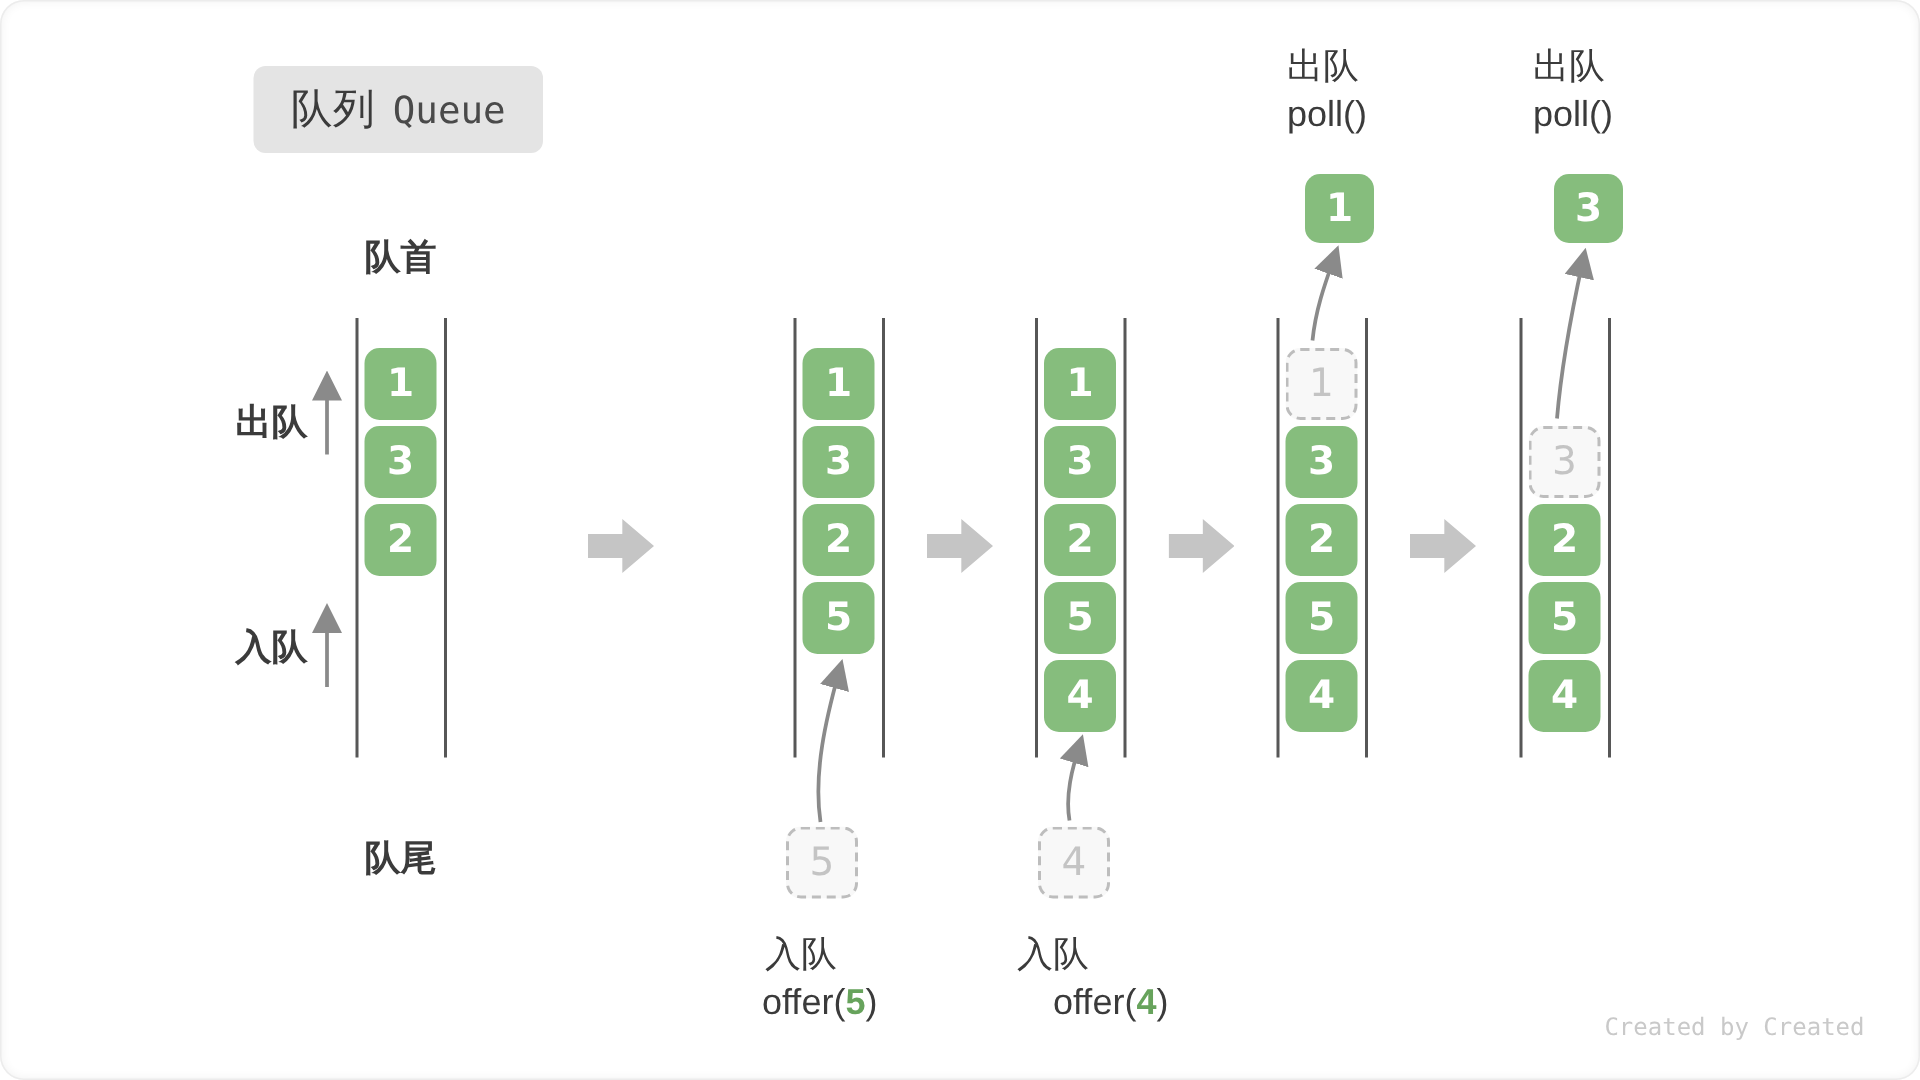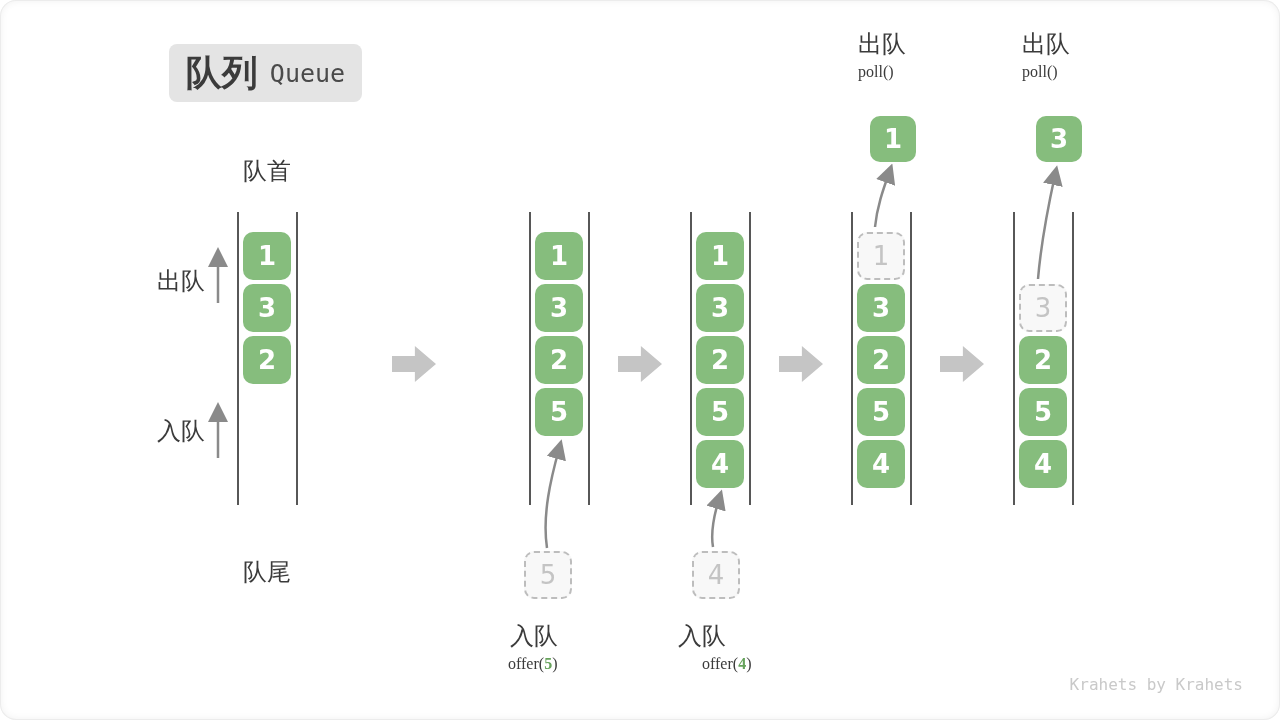--- a/index.html
+++ b/index.html
@@ -7,38 +7,38 @@
     position:relative;width:1280px;height:720px;background:#ffffff;
     border-radius:16px;overflow:hidden;
     box-shadow: inset 0 0 0 1px #ececec, inset 0 0 8px rgba(0,0,0,.07);
     font-family:"DejaVu Sans","Liberation Sans",sans-serif;color:#3b3b3b;
   }
   .abs{position:absolute;}
   .badge{
     left:169px;top:44px;width:193px;height:58px;background:#e4e4e4;border-radius:8px;
     display:flex;align-items:center;justify-content:center;gap:12px;
   }
-  .badge .zh{font-size:36px;font-weight:700;color:#3b3b3b;}
+  .badge .zh{font-size:28px;font-weight:400;color:#3b3b3b;}
   .badge .en{font-family:"DejaVu Sans Mono","Liberation Mono",monospace;font-size:25px;color:#4a4a4a;}
-  .side-label{font-size:24px;font-weight:400;color:#3b3b3b;}
+  .side-label{font-size:24px;font-weight:700;color:#3b3b3b;}
   .center{text-align:center;}
   .right{text-align:right;}
   .channel{
     top:212px;height:293px;width:61px;box-sizing:border-box;
     border-left:2px solid #575757;border-right:2px solid #575757;
   }
   .box{
     width:48px;height:48px;border-radius:10px;box-sizing:border-box;
     display:flex;align-items:center;justify-content:center;
     font-size:26px;font-weight:700;
   }
   .box.filled{background:#86BD7D;color:#ffffff;}
   .box.ghost{background:#f8f8f8;border:2px dashed #bdbdbd;color:#c4c4c4;font-weight:400;}
   .op-label{font-size:24px;color:#3b3b3b;}
-  .code{font-family:Liberation Serif, serif;font-size:16px;color:#3b3b3b;white-space:pre;}
+  .code{font-family:Liberation Sans, sans-serif;font-size:24px;color:#3b3b3b;white-space:pre;}
   .code .green{color:#67A35C;font-weight:700;}
   .block-arrow{
     width:44px;height:36px;background:#c5c5c5;
     clip-path:polygon(0 28%,52% 28%,52% 0,100% 50%,52% 100%,52% 72%,0 72%);
   }
   .watermark{
     right:37px;top:675px;font-family:"DejaVu Sans Mono","Liberation Mono",monospace;
     font-size:16px;color:#c9c9c9;
   }
   svg.overlay{position:absolute;left:0;top:0;pointer-events:none;}
@@ -118,15 +118,15 @@
       </marker>
     </defs>
     <path d="M 218 303 L 218 257" stroke="#8a8a8a" stroke-width="2.5" fill="none" marker-end="url(#ah)"></path>
     <path d="M 218 458 L 218 412" stroke="#8a8a8a" stroke-width="2.5" fill="none" marker-end="url(#ah)"></path>
     <path d="M 547 548 C 542 515 551 478 559 449" stroke="#8a8a8a" stroke-width="2.5" fill="none" marker-end="url(#ah)"></path>
     <path d="M 713 547 C 710 530 715 512 719 499" stroke="#8a8a8a" stroke-width="2.5" fill="none" marker-end="url(#ah)"></path>
     <path d="M 875 227 C 877 207 883 190 889 173" stroke="#8a8a8a" stroke-width="2.5" fill="none" marker-end="url(#ah)"></path>
     <path d="M 1038 279 C 1041 243 1048 207 1055 175" stroke="#8a8a8a" stroke-width="2.5" fill="none" marker-end="url(#ah)"></path>
   </svg>
 
-  <div class="abs watermark">Krahets by Krahets</div>
+  <div class="abs watermark">Created by Created</div>
 
 </div>
 
 </body></html>

